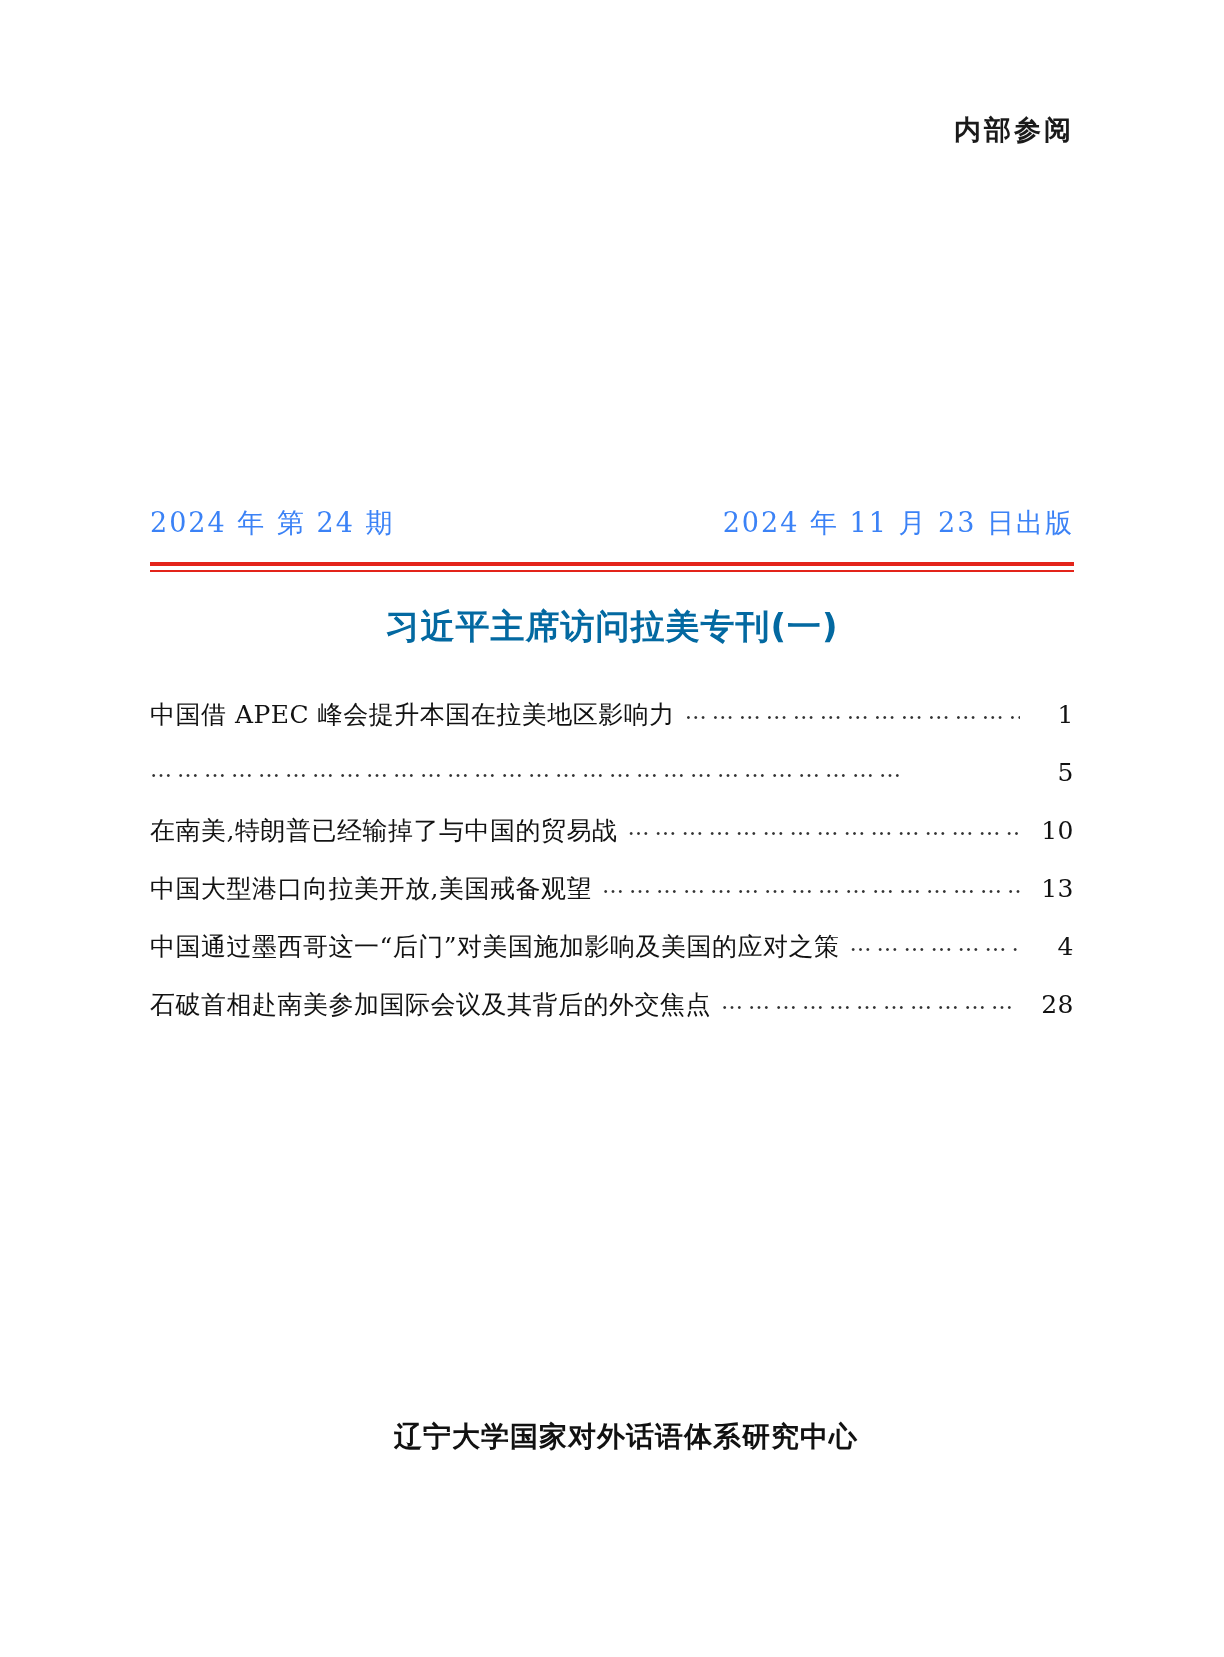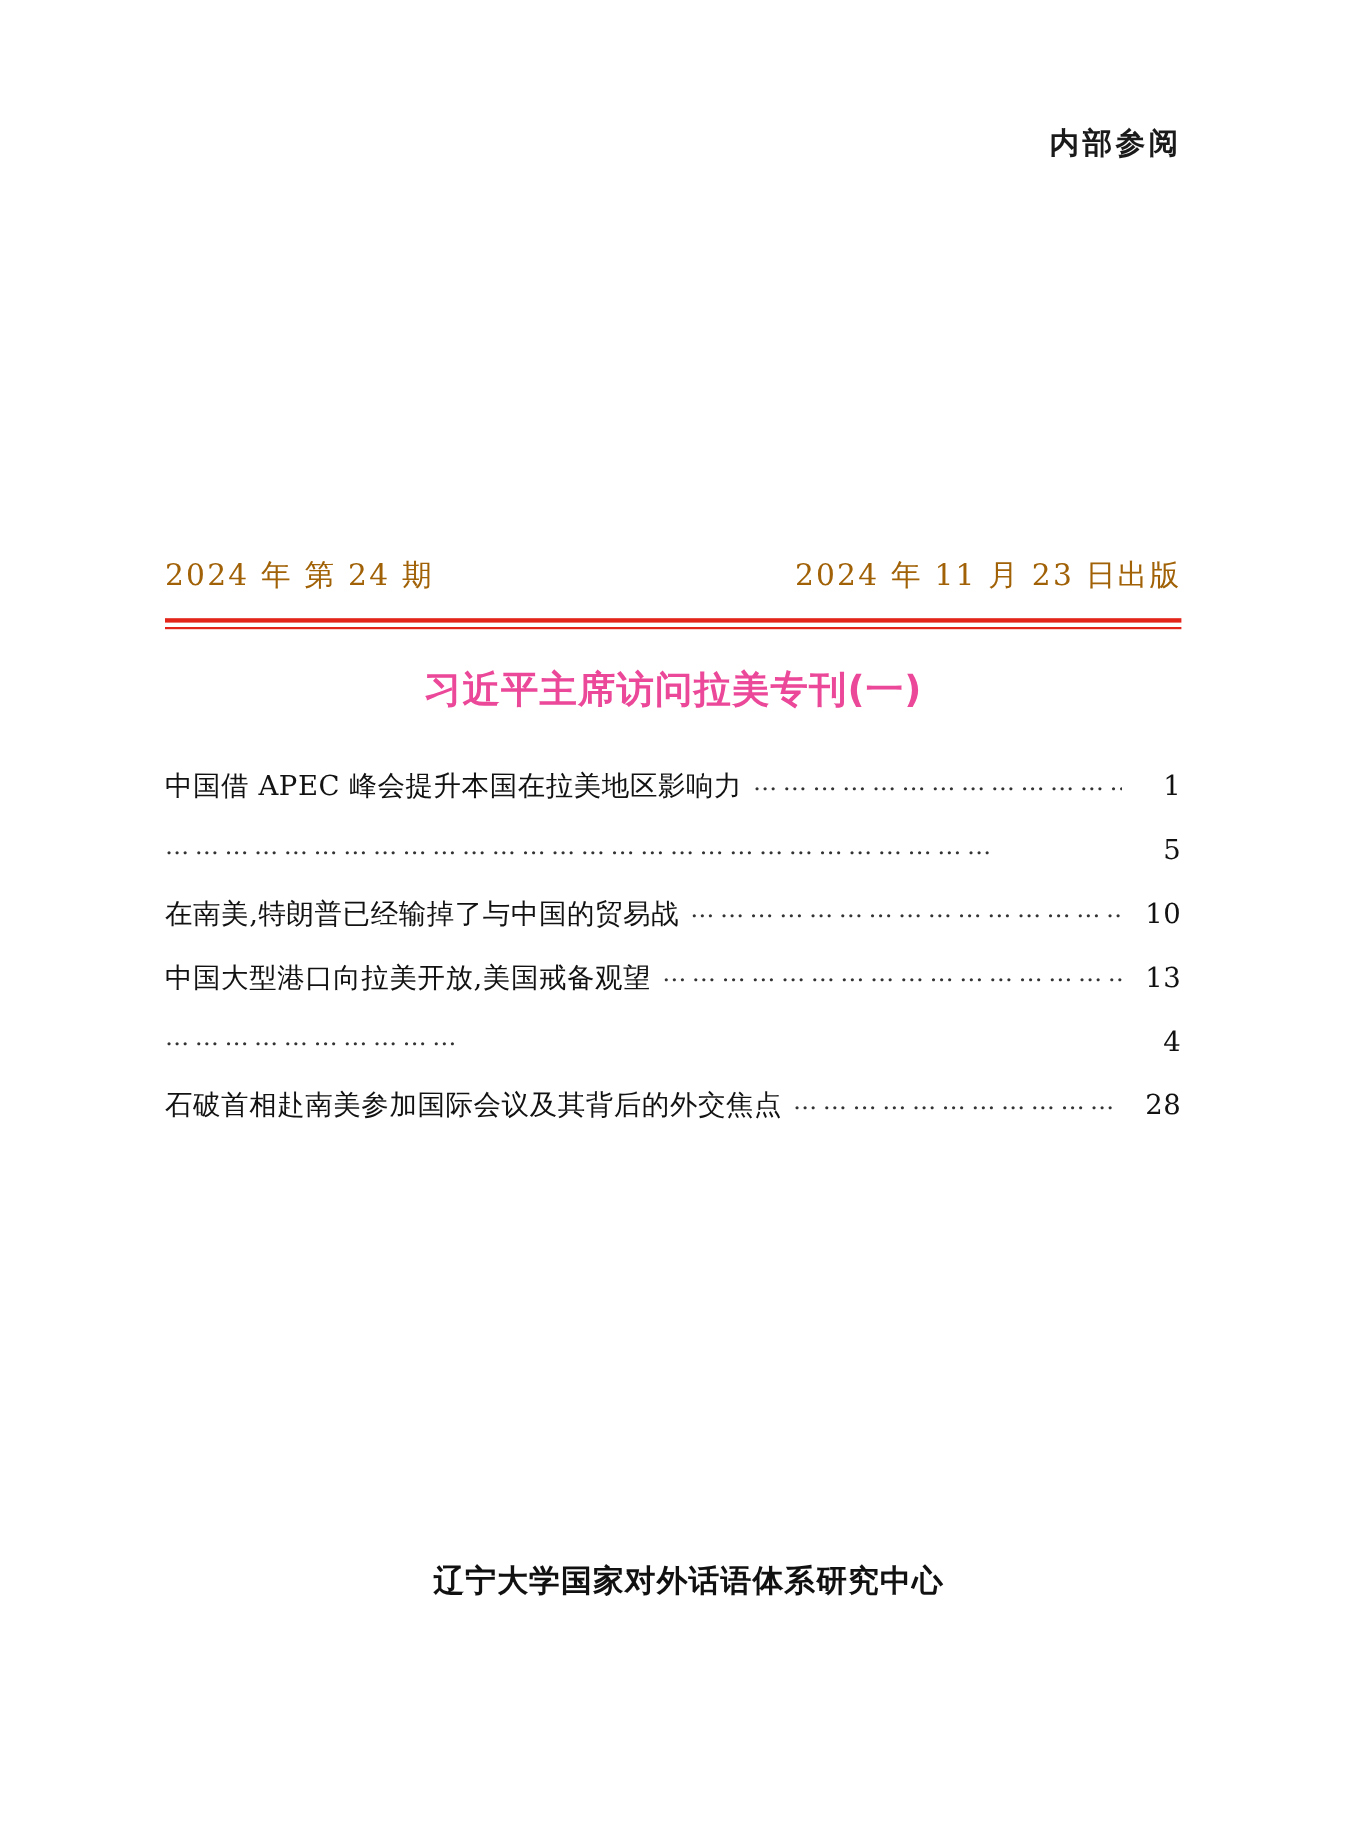--- a/index.html
+++ b/index.html
@@ -64,21 +64,21 @@
   .issue-row {
     position: absolute;
     top: 505px;
     left: 150px;
     right: 150px;
     display: flex;
     justify-content: space-between;
     align-items: baseline;
     font-size: 27px;
     letter-spacing: 2px;
-    color: #a16207;
+    color: #3b82f6;
     gap: 24px;
   }
   .issue-left, .issue-right {
     white-space: nowrap;
   }
 
   
   .rule-wrap {
     position: absolute;
     top: 562px;
@@ -100,21 +100,21 @@
   
   .subject {
     position: absolute;
     top: 604px;
     left: 0;
     width: 100%;
     text-align: center;
     font-size: 34px;
     font-weight: 700;
     letter-spacing: 1px;
-    color: #ec4899;
+    color: #0369a1;
     font-family: "DejaVu Sans", "Liberation Sans", sans-serif;
   }
 
   
   .toc {
     position: absolute;
     top: 700px;
     left: 150px;
     right: 150px;
   }
@@ -203,20 +203,21 @@
       <span class="toc-page">10</span>
     </div>
 
     <div class="toc-item">
       <span class="toc-title">中国大型港口向拉美开放,美国戒备观望</span>
       <span class="toc-dots">…………………………………………………………………</span>
       <span class="toc-page">13</span>
     </div>
 
     <div class="toc-item">
+      <span class="toc-title">中国通过墨西哥这一“后门”对美国施加影响及美国的应对之策</span>
       <span class="toc-dots">…………………………</span>
       <span class="toc-page">4</span>
     </div>
 
     <div class="toc-item">
       <span class="toc-title">石破首相赴南美参加国际会议及其背后的外交焦点</span>
       <span class="toc-dots">………………………………………</span>
       <span class="toc-page">28</span>
     </div>
 

